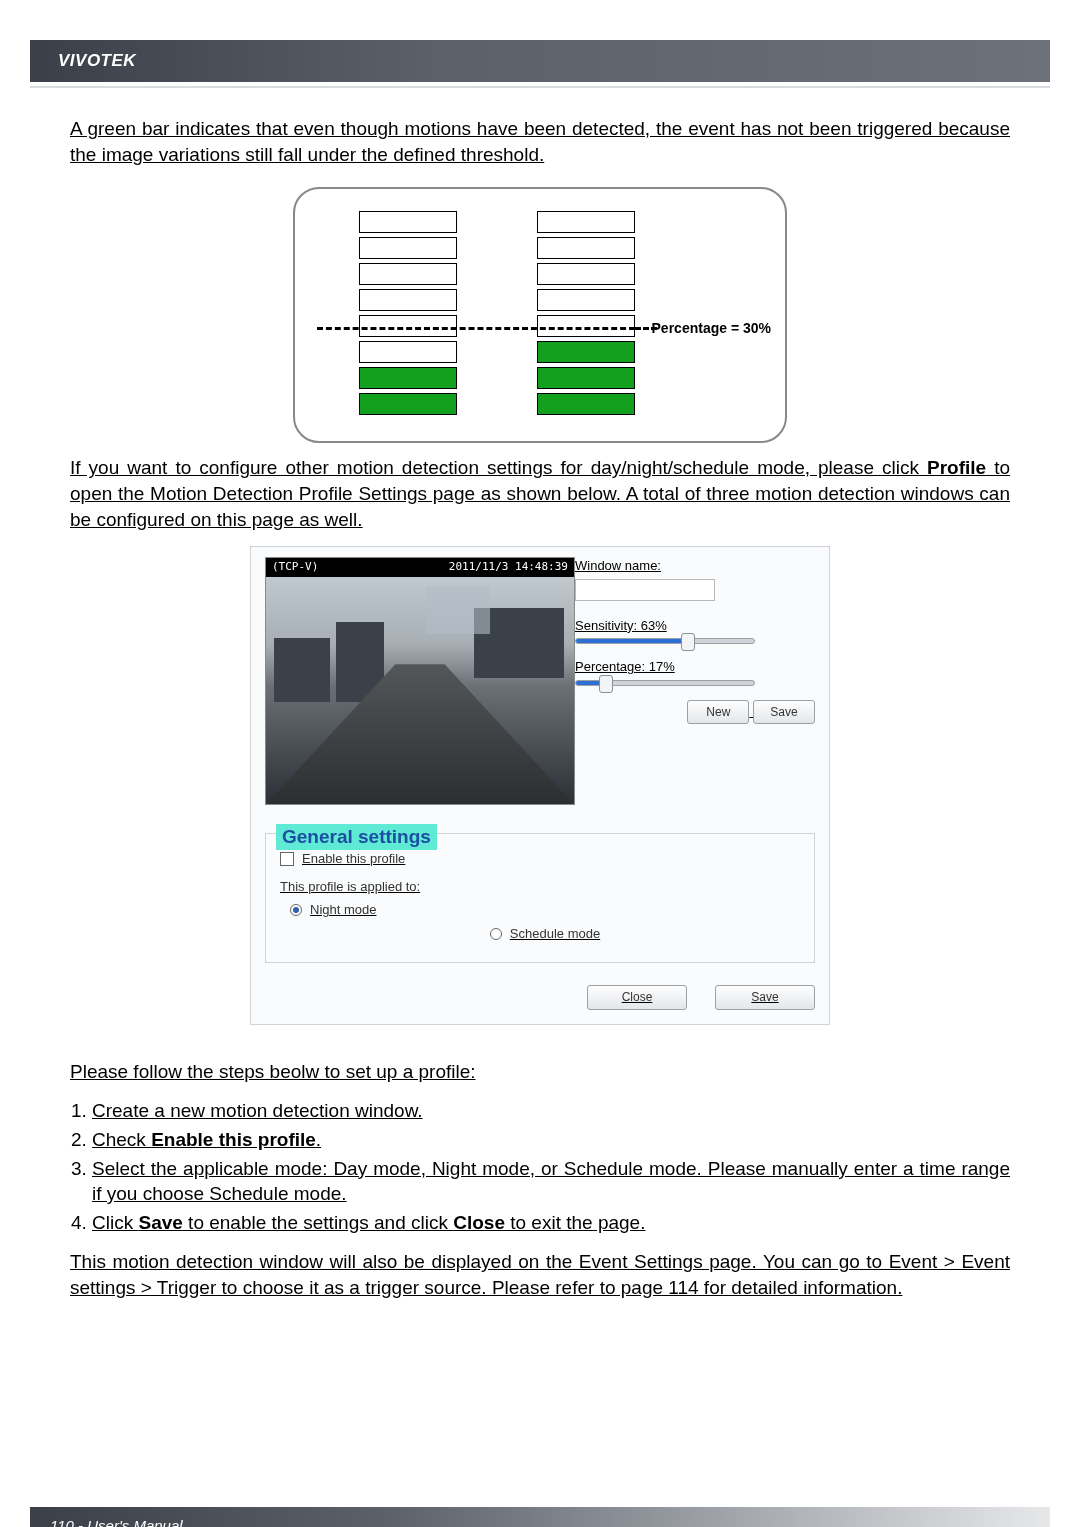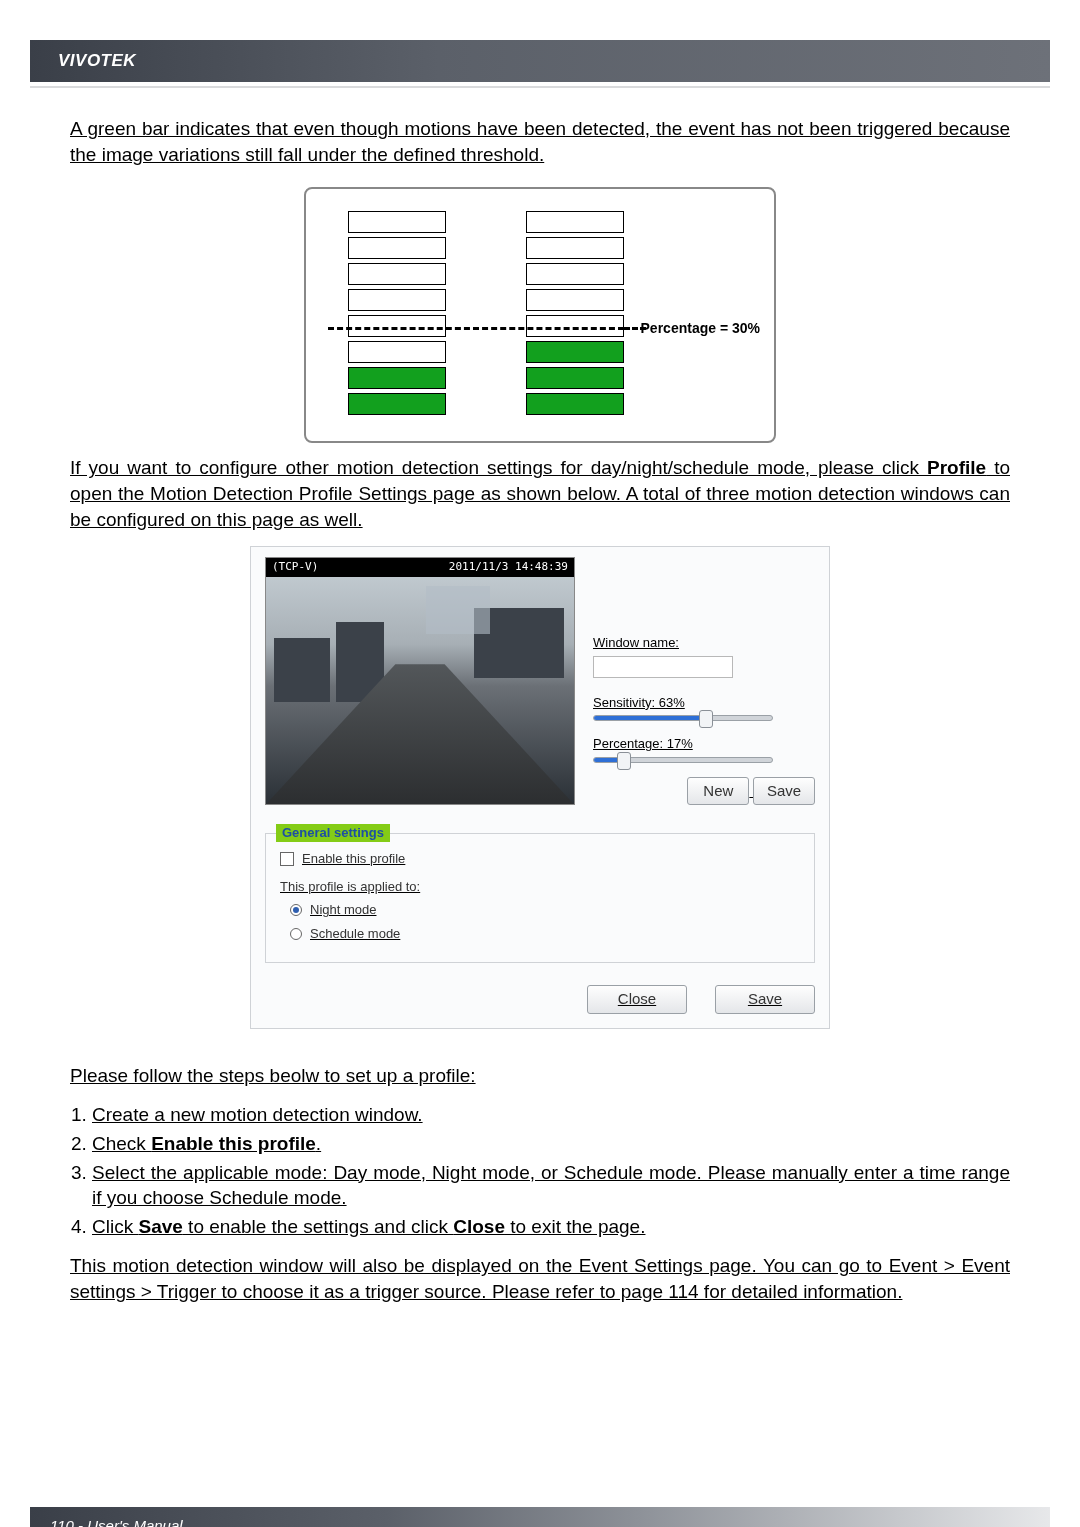--- a/index.html
+++ b/index.html
@@ -41,22 +41,22 @@
     color:#000;
     text-decoration:underline;
   }
   .content p { margin:0 0 14px 0; text-align:justify; }
   .bold { font-weight:bold; }
 
   
   .diagram-wrap { display:flex; justify-content:center; margin:20px 0 12px 0; }
   .diagram-box {
     border:2px solid #888;
-    border-radius:8px;
-    padding:22px 150px 22px 42px;
+    border-radius:26px;
+    padding:22px 150px 22px 64px;
     position:relative;
   }
   .bars-area { display:flex; gap:80px; }
   .bar-col { width:98px; }
   .bar-col .cell {
     height:22px;
     border:1px solid #000;
     margin-bottom:4px;
   }
   .green-cell { background:#12a01e; }
@@ -88,22 +88,20 @@
   }
   .shot-title {
     font-weight:bold;
     color:#1c4fa3;
     font-size:16px;
     padding:6px 8px;
   }
   .shot-body {
     display:flex;
     padding:10px 14px;
-    gap:18px;
-    align-items:flex-end;
   }
   .preview {
     width:310px; height:248px;
     background: linear-gradient(to bottom, #c7d0d6 0%, #a7afb5 35%, #6b7076 52%, #2a3036 100%);
     position:relative;
     border:1px solid #888;
   }
   .preview-top {
     position:absolute; left:0; right:0; top:0;
     background:#000; color:#fff;
@@ -129,36 +127,36 @@
     position:relative; width:180px; margin:4px 0 14px 0;
   }
   .slider-fill { position:absolute; left:0; top:0; bottom:0; background:#2e6fd6; border-radius:3px 0 0 3px; }
   .slider-thumb {
     position:absolute; top:-6px; width:14px; height:18px; background:#f2f4f6;
     border:1px solid #8a9097; border-radius:3px;
     transform:translateX(-50%);
   }
   .btn {
     display:inline-block; min-width:62px; padding:3px 12px;
-    font-size:15px; text-align:center;
+    font-size:12px; text-align:center;
     background:linear-gradient(#fefefe,#e4e6e9);
     border:1px solid #9aa0a6; border-radius:3px;
     color:#333;
   }
 
   .fieldset {
     margin:18px 14px 14px 14px;
     border:1px solid #cfd2d6;
     padding:10px 14px 14px 14px;
     position:relative;
   }
   .fieldset .legend {
     position:absolute; top:-10px; left:10px;
-    background:#84cc16; padding:0 6px;
-    color:#1c4fa3; font-weight:bold; font-size:13px;
+    background:#5eead4; padding:0 6px;
+    color:#1c4fa3; font-weight:bold; font-size:19px;
   }
   .fs-row { display:flex; align-items:center; gap:8px; margin:6px 0; font-size:13px; }
   .cb { width:14px; height:14px; border:1px solid #666; background:#fff; }
   .rd {
     width:12px; height:12px; border:1px solid #666; border-radius:50%; background:#fff;
     display:inline-flex; align-items:center; justify-content:center;
   }
   .rd.sel::after { content:""; width:6px; height:6px; background:#2f5fb0; border-radius:50%; display:block; }
 
   .shot-footer { display:flex; justify-content:flex-end; gap:28px; padding:8px 14px 14px 14px; }
@@ -265,21 +263,21 @@
             <span class="cb"></span>
             <span>Enable this profile</span>
           </div>
           <div class="fs-row" style="margin-top:10px;align-items:center;">
             <span>This profile is applied to:</span>
           </div>
           <div class="fs-row" style="padding-left:10px;">
             <span class="rd sel"></span>
             <span>Night mode</span>
           </div>
-          <div class="fs-row" style="padding-left:10px;">
+          <div class="fs-row" style="padding-left:10px;justify-content:center;">
             <span class="rd"></span>
             <span>Schedule mode</span>
           </div>
         </div>
 
         <div class="shot-footer">
           <span class="btn">Close</span>
           <span class="btn">Save</span>
         </div>
       </div>

